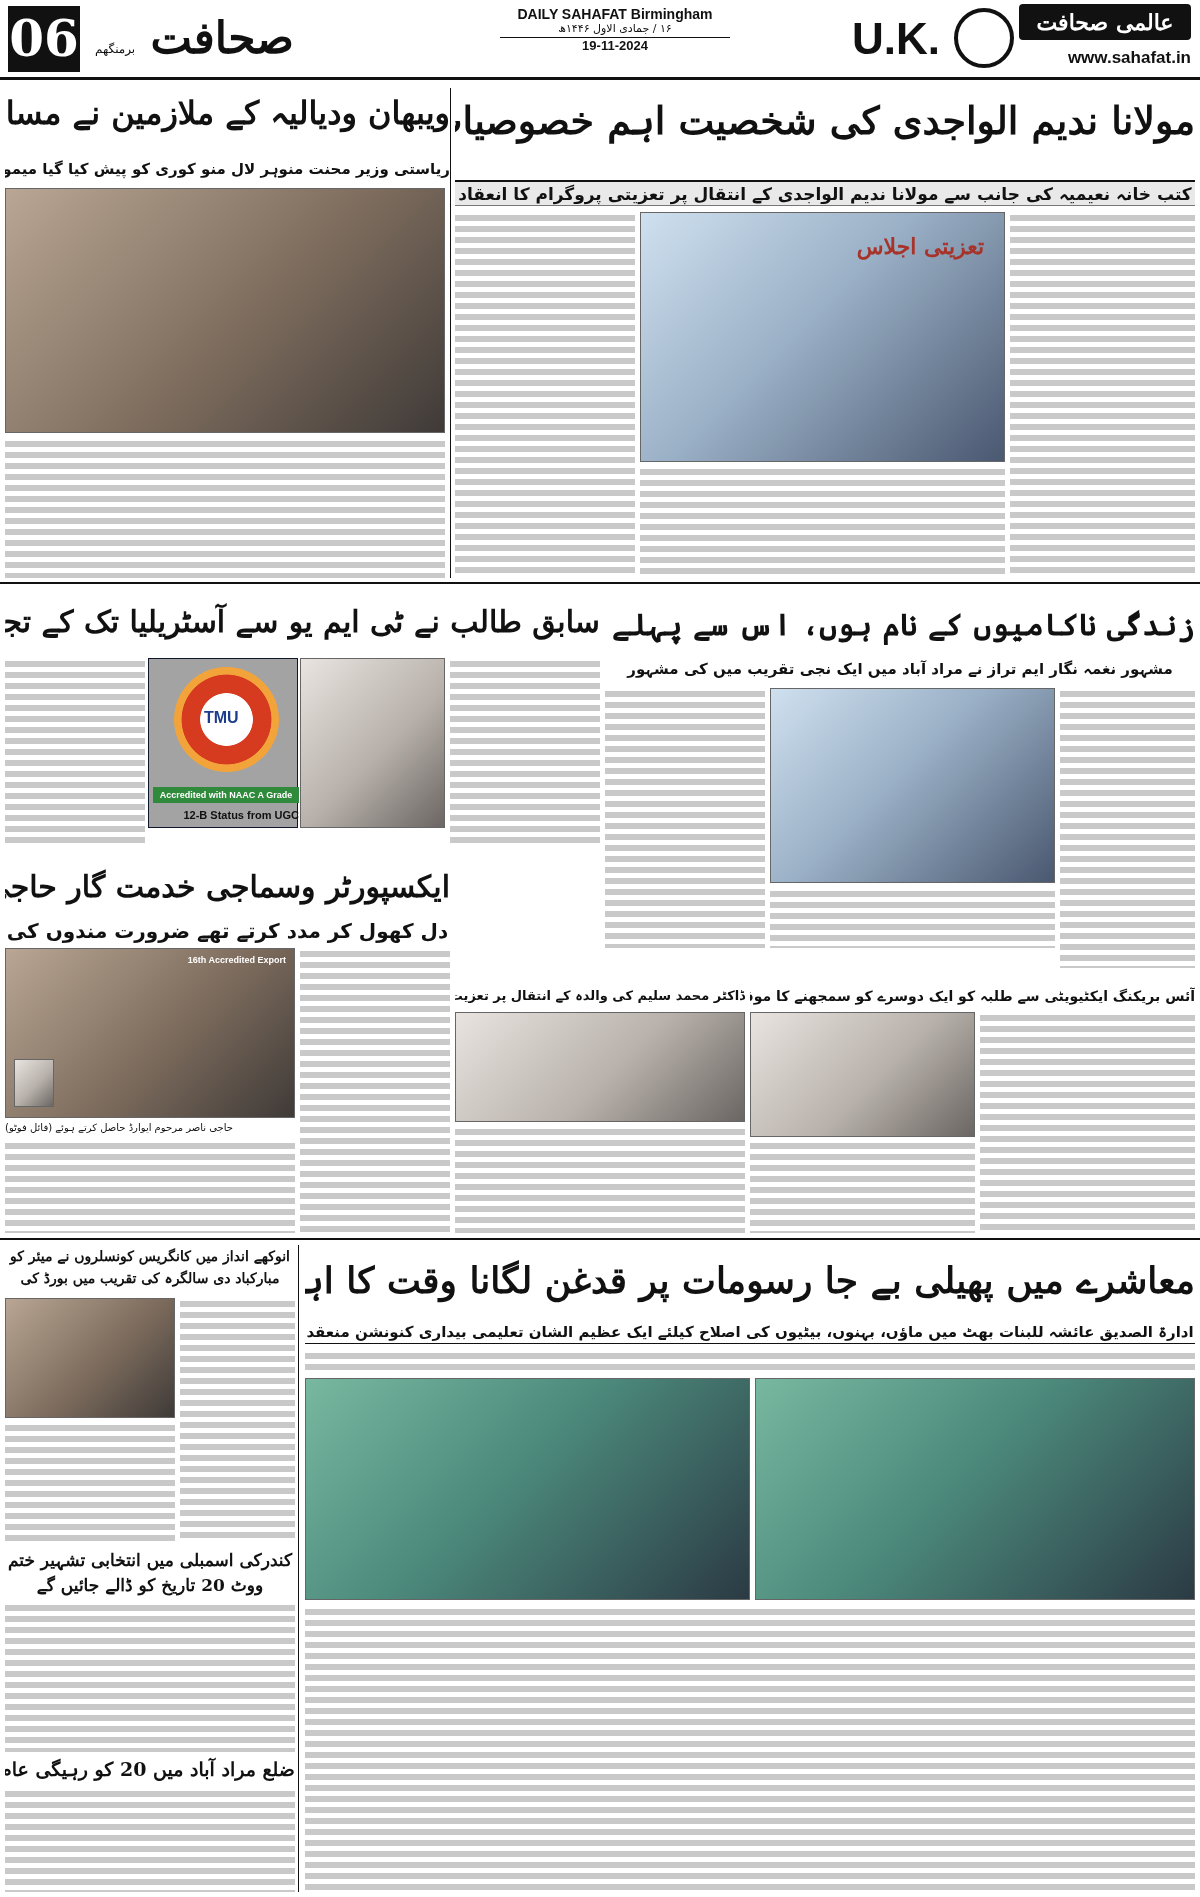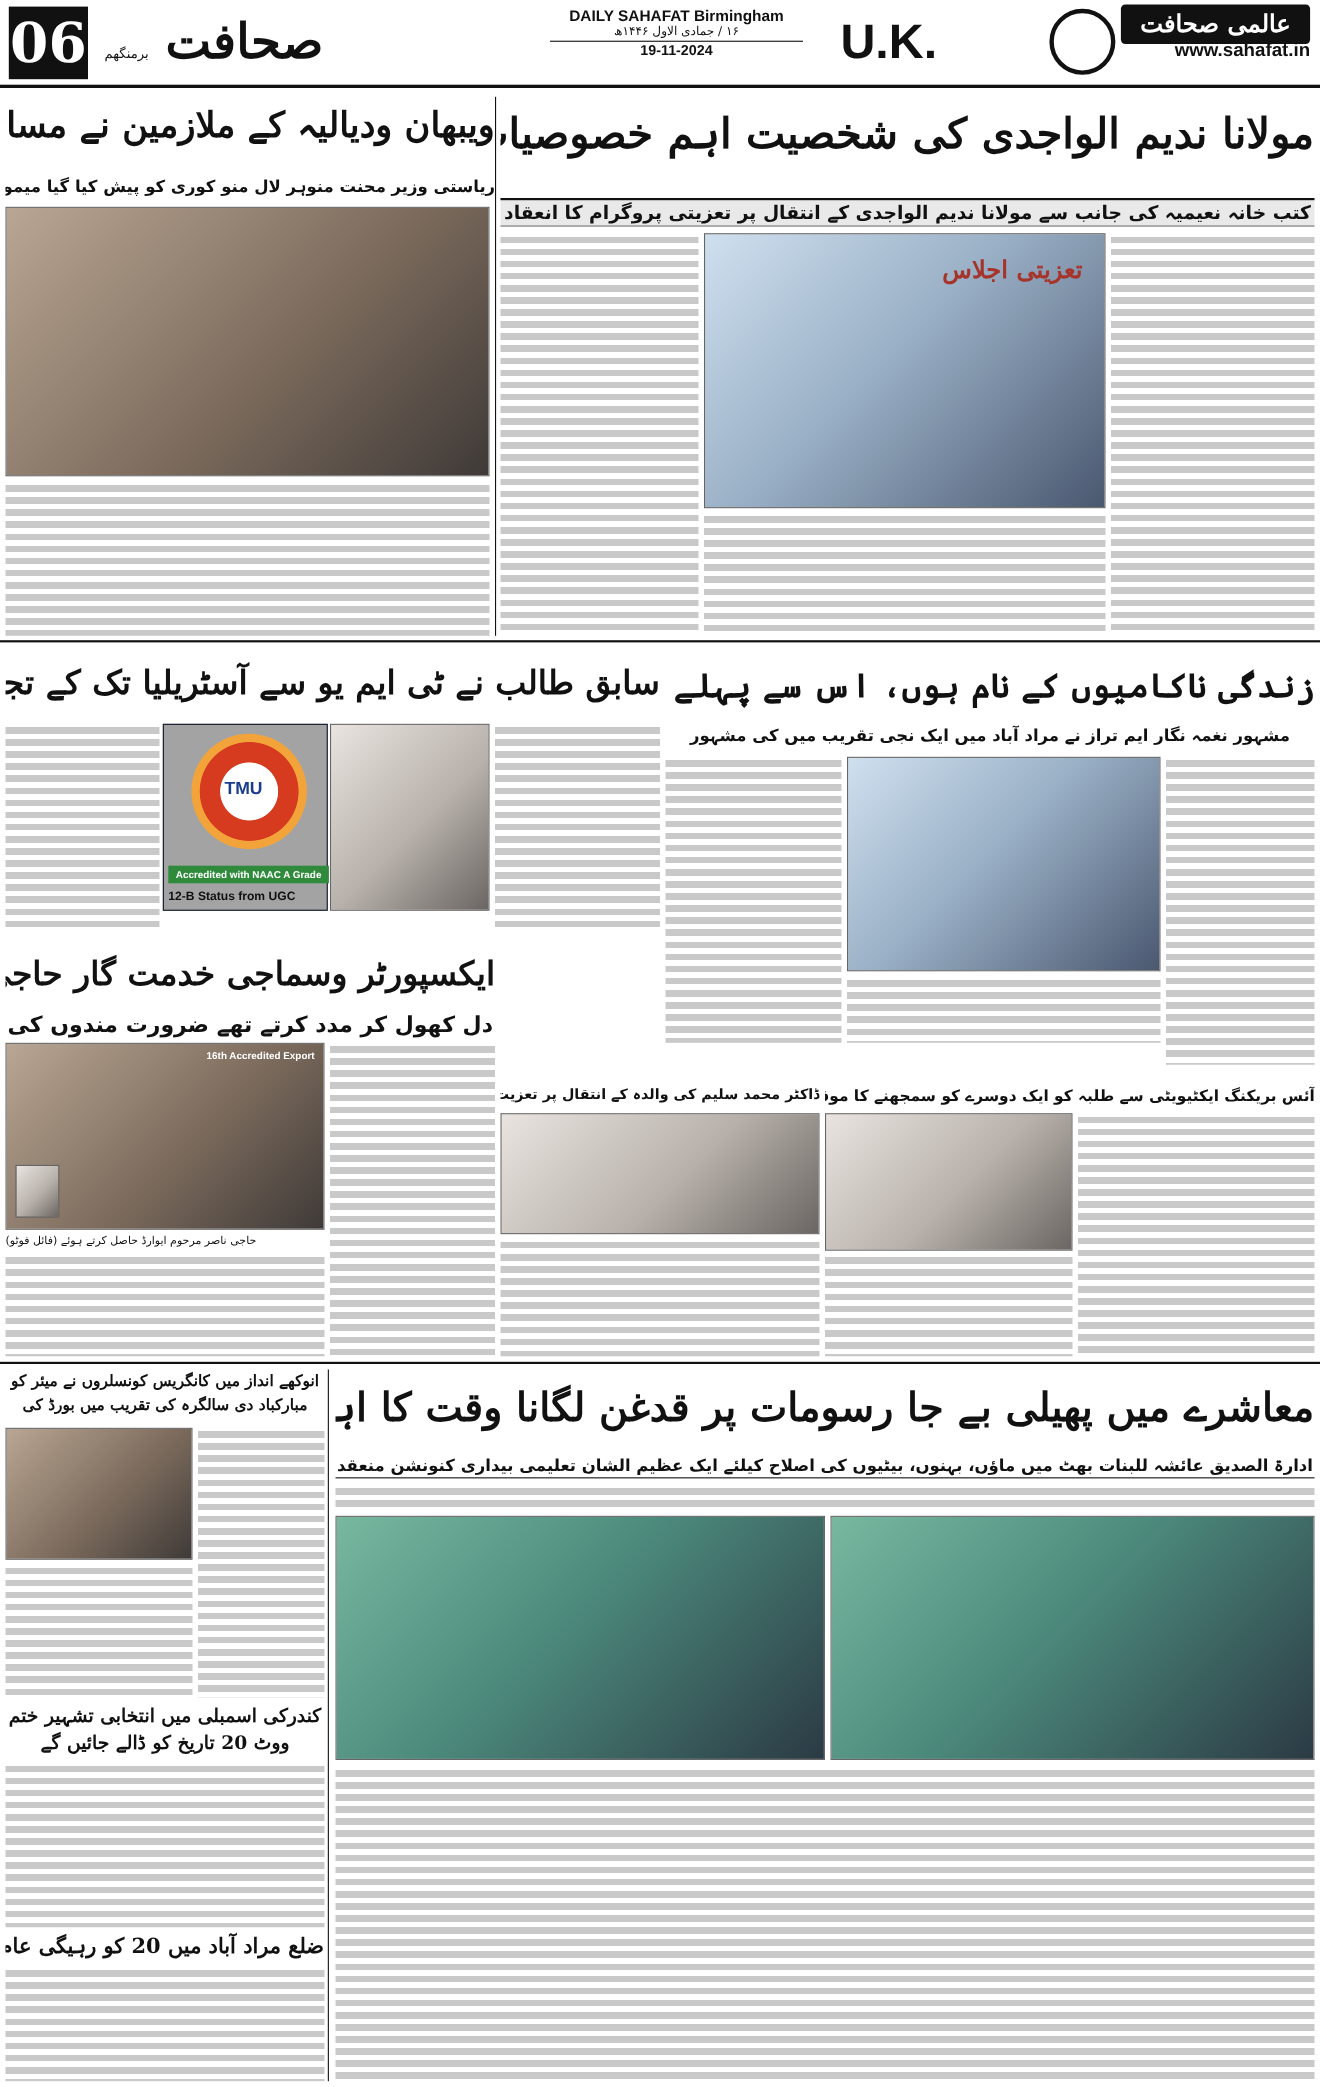--- a/index.html
+++ b/index.html
@@ -6,43 +6,43 @@
 body{width:1200px;height:1897px;background:#fff;font-family:"DejaVu Sans",sans-serif;color:#111;position:relative;overflow:hidden}
 .abs{position:absolute}
 .hdr{left:0;top:0;width:1200px;height:80px;border-bottom:3px solid #111}
 .pageno{left:8px;top:6px;width:72px;height:66px;background:#111;color:#fff;font:bold 50px "DejaVu Serif",serif;text-align:center;line-height:66px}
 .sahafat-logo{left:95px;top:12px;font:bold 44px "DejaVu Serif",serif;direction:rtl}
 .sahafat-logo small{font-size:12px;font-weight:normal}
 .masthead{left:500px;top:6px;width:230px;text-align:center}
 .masthead .m1{font:bold 14px "Liberation Sans",sans-serif}
 .masthead .m2{font-size:11px;direction:rtl}
 .masthead .m3{font:bold 13px "Liberation Sans",sans-serif;border-top:1px solid #111;margin-top:2px}
-.uk{left:764px;top:14px;font:bold 44px "Liberation Sans",sans-serif}
+.uk{left:852px;top:14px;font:bold 44px "Liberation Sans",sans-serif}
 .brand{left:950px;top:4px;width:245px;height:72px}
 .brand .globe{position:absolute;left:4px;top:4px;width:60px;height:60px;border-radius:50%;border:4px solid #111}
 .brand .bname{position:absolute;right:4px;top:0;width:172px;height:36px;background:#111;color:#fff;font:bold 22px "DejaVu Serif",serif;direction:rtl;text-align:center;line-height:36px;border-radius:4px}
-.brand .url{position:absolute;right:4px;top:32px;font:bold 17px "Liberation Sans",sans-serif}
+.brand .url{position:absolute;right:4px;top:44px;font:bold 17px "Liberation Sans",sans-serif}
 .headline{font:bold 34px "DejaVu Serif",serif;direction:rtl;text-align:center;white-space:nowrap;overflow:hidden}
 .sub{font:bold 16px "DejaVu Sans",sans-serif;direction:rtl;text-align:center;white-space:nowrap;overflow:hidden}
 .sub.bar{background:#e9e9e9;border-top:2px solid #111;border-bottom:1px solid #777}
 .photo{background:linear-gradient(135deg,#b9a694,#7d6c5d 55%,#3f3a38);border:1px solid #666}
 .photo.blue{background:linear-gradient(135deg,#cfe0ef,#9ab0c6 45%,#4a5870)}
 .photo.green{background:linear-gradient(135deg,#78b8a0,#4c8a7c 45%,#2b3a44)}
 .photo.white{background:linear-gradient(135deg,#e9e4e0,#b8b1ab 55%,#6b6663)}
 .text{font-size:7.5px;line-height:11px;direction:rtl;text-align:justify;color:#333;overflow:hidden;
  background:repeating-linear-gradient(180deg,#fff 0,#fff 3px,#c9c9c9 3px,#c9c9c9 9px,#fff 9px,#fff 11px)}
 .cols2{column-count:2;column-gap:8px}
 .cols3{column-count:3;column-gap:8px}
 .cols4{column-count:4;column-gap:8px}
 .rule{background:#111}
 .caption{font-size:10px;direction:rtl;text-align:left;color:#111}
 .tmu-logo{background:#a3a3a3;border:1px solid #0f172a}
 .tmu-logo .circle{position:absolute;left:25px;top:8px;width:105px;height:105px;border-radius:50%;background:radial-gradient(circle,#fff 35%,#d63b1f 36%,#d63b1f 60%,#f2a43a 61%)}
 .tmu-logo .naac{position:absolute;left:4px;top:128px;width:146px;height:16px;background:#2f8a3c;color:#fff;font:bold 9px "Liberation Sans",sans-serif;text-align:center;line-height:16px}
-.tmu-logo .ugc{position:absolute;left:4px;top:150px;width:146px;font:bold 11px "Liberation Sans",sans-serif;text-align:left}
+.tmu-logo .ugc{position:absolute;left:4px;top:150px;width:146px;font:bold 11px "Liberation Sans",sans-serif;text-align:right}
 .tmu-logo .tmu{position:absolute;left:55px;top:50px;font:bold 16px "Liberation Sans",sans-serif;color:#1c3c8c}
 </style>
 </head>
 <body>
 
 <div class="abs hdr">
   <div class="abs pageno">06</div>
   <div class="abs sahafat-logo"><span>صحافت</span> <small>برمنگھم</small></div>
   <div class="abs masthead">
     <div class="m1">DAILY SAHAFAT Birmingham</div>

